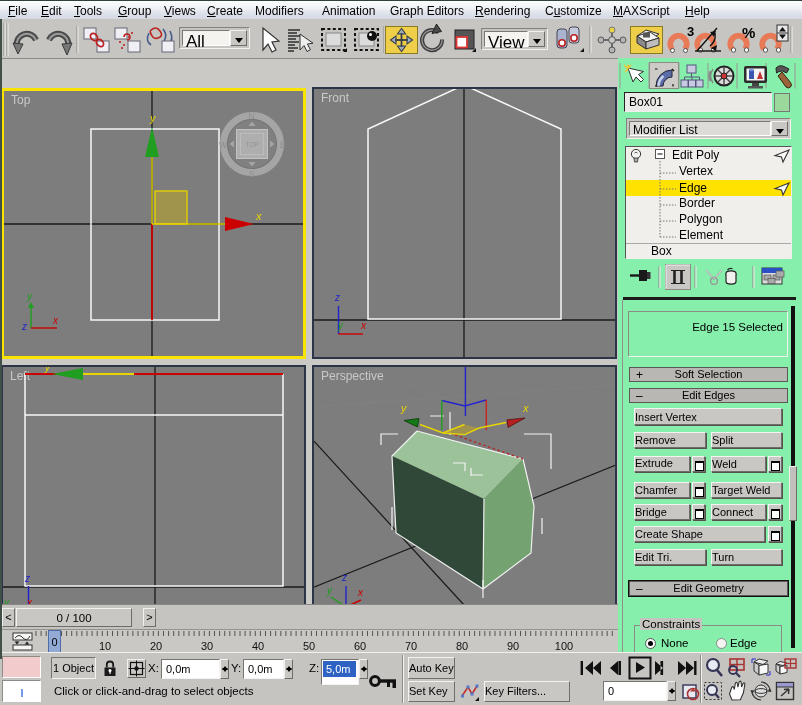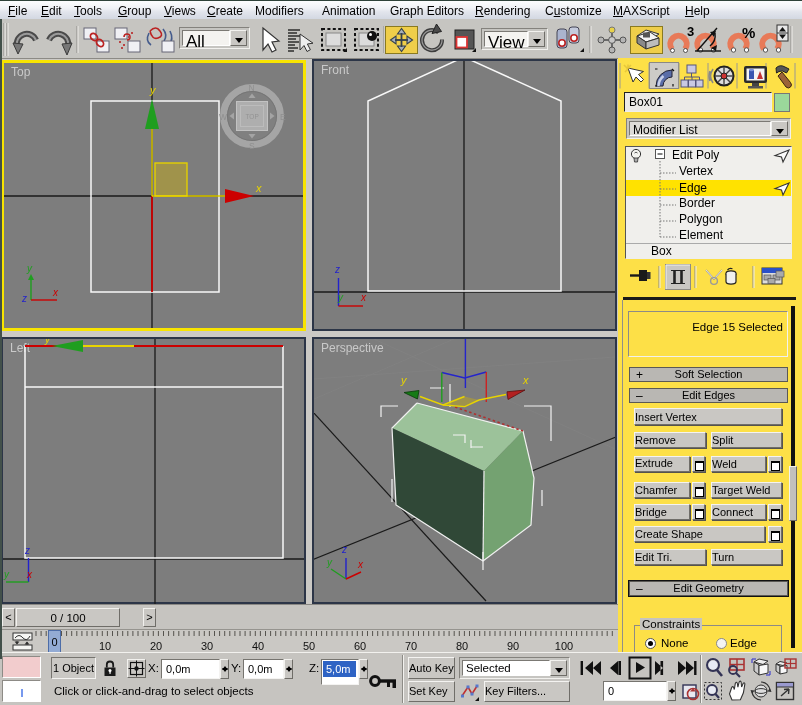--- a/index.html
+++ b/index.html
@@ -20,24 +20,24 @@
   border-color:#84827d #f2f1ee #f2f1ee #84827d; }
 .combo .fld { position:absolute; left:2px; top:2px; right:19px; bottom:2px;
   background:#f4f3f0; border:1px solid; border-color:#7b7974 #fff #fff #7b7974;
   font-size:17px; padding:1px 0 0 3px; color:#000; }
 .combo .btn { position:absolute; right:2px; top:2px; width:17px; bottom:2px;
   background:#c9c7c3; border:1px solid; border-color:#f2f1ee #6f6d68 #6f6d68 #f2f1ee; }
 .combo .btn:after { content:""; position:absolute; left:4px; top:7px;
   border:4px solid transparent; border-top:5px solid #000; }
 
 #vpzone { left:0; top:59px; width:618px; height:548px; background:#cbc9c5; }
-.vp { position:absolute; background:#7d7d7d; }
+.vp { position:absolute; background:#7d7d7d;margin-top:28px; }
 .vplabel { position:absolute; left:7px; top:2px; color:#c9c9c9; font-size:12px; }
 
-#cpanel { left:618px; top:58px; width:184px; height:594px; background:#fde047; }
+#cpanel { left:618px; top:58px; width:184px; height:594px; background:#86efac; }
 .btn3d { position:absolute; background:#c9c7c3; border:1px solid; 
   border-color:#f4f3f1 #706e69 #706e69 #f4f3f1; box-shadow:1px 1px 0 #55534e;
   font-size:11px; color:#000; }
 .rollhead { position:absolute; background:#b9b7b3; border:1px solid #5b5955;
   text-align:center; font-size:11px; color:#000; }
 .rollhead .pm { position:absolute; left:6px; top:0px; font-size:12px; }
 .sq:before { content:""; position:absolute; left:2px; top:3.5px; width:7px; height:7px;
   background:#fff; border:1px solid #000; border-top-width:2.5px; }
 
 #botzone { left:0; top:604px; width:618px; height:48px; background:#c6c4c0; border-top:1px solid #8a8884; }
@@ -550,21 +550,21 @@
     <div class="abs" style="left:43px;top:579px;font-size:11.5px">None</div>
     <div class="abs" style="left:98px;top:580px;width:11px;height:11px;background:#f4f4f2;border-radius:50%;border:1px solid #888"></div>
     <div class="abs" style="left:112px;top:579px;font-size:11.5px">Edge</div>
 
     <div class="abs" style="left:173px;top:248px;width:4px;height:342px;background:#111"></div>
     <div class="abs" style="left:171px;top:408px;width:8px;height:55px;background:#c2c0bc;border:1px solid;border-color:#f2f1ee #6f6d68 #6f6d68 #f2f1ee"></div>
   </div>
   <div id="botzone" class="abs">
 
     <div class="abs" style="left:2px;top:3px;width:13px;height:19px;background:#c9c7c3;border:1px solid;border-color:#f2f1ee #6f6d68 #6f6d68 #f2f1ee;font-size:11px;text-align:center;padding-top:2px">&lt;</div>
-    <div class="abs" style="left:16px;top:3px;width:104px;height:19px;background:#c9c7c3;border:1px solid;border-color:#f2f1ee #6f6d68 #6f6d68 #f2f1ee;font-size:11.5px;text-align:center;padding-top:3px">0 / 100</div>
+    <div class="abs" style="left:16px;top:3px;width:116px;height:19px;background:#c9c7c3;border:1px solid;border-color:#f2f1ee #6f6d68 #6f6d68 #f2f1ee;font-size:11.5px;text-align:center;padding-top:3px">0 / 100</div>
     <div class="abs" style="left:143px;top:3px;width:13px;height:19px;background:#c9c7c3;border:1px solid;border-color:#f2f1ee #6f6d68 #6f6d68 #f2f1ee;font-size:11px;text-align:center;padding-top:2px">&gt;</div>
 
     <div class="abs" style="left:0;top:24px;width:618px;height:24px;background:#cac8c4;border-top:1px solid #96948f">
       <svg width="618" height="23" style="position:absolute;left:0;top:1px">
         <g stroke="#55534e">
           <line x1="36" y1="0" x2="36" y2="5"></line>
             <line x1="41.1" y1="0" x2="41.1" y2="5"></line>
             <line x1="46.2" y1="0" x2="46.2" y2="5"></line>
             <line x1="51.3" y1="0" x2="51.3" y2="5"></line>
             <line x1="56.4" y1="0" x2="56.4" y2="5"></line>
@@ -740,24 +740,20 @@
 
     <svg width="30" height="20" style="position:absolute;left:369px;top:19px">
       <circle cx="6" cy="9" r="4.4" fill="none" stroke="#111" stroke-width="3"></circle>
       <line x1="10" y1="9" x2="27" y2="9" stroke="#111" stroke-width="3.4"></line>
       <rect x="18" y="9" width="3" height="6" fill="#111"></rect>
         <rect x="23.5" y="9" width="3.5" height="7" fill="#111"></rect>
     </svg>
     <div class="abs" style="left:402px;top:2px;width:2px;height:48px;border-left:1px solid #8d8b86;border-right:1px solid #f2f1ee"></div>
     <div class="btn3d" style="left:408px;top:4px;width:47px;height:22px;padding-top:4px;box-shadow:none;font-size:11px;white-space:nowrap">Auto Key</div>
     <div class="btn3d" style="left:408px;top:28px;width:47px;height:21px;padding-top:3px;box-shadow:none;font-size:11px;white-space:nowrap">Set Key</div>
-    <div class="combo" style="left:459px;top:4px;width:111px;height:22px">
-      <div class="fld" style="font-size:11.5px;background:#fff">Selected</div>
-        <div class="btn"></div>
-    </div>
 
     <div class="abs" style="left:459px;top:28px;width:21px;height:21px">
       <svg width="21" height="21">
         <path d="M3 15 L9 6 L13 13 L18 5" fill="none" stroke="#c03030" stroke-width="1.6"></path>
         <g fill="#5577cc">
             <rect x="2" y="13.5" width="3" height="3"></rect>
             <rect x="7.5" y="4.5" width="3" height="3"></rect>
             <rect x="11.5" y="11.5" width="3" height="3"></rect>
             <rect x="16.5" y="3.5" width="3" height="3"></rect>
           </g>

